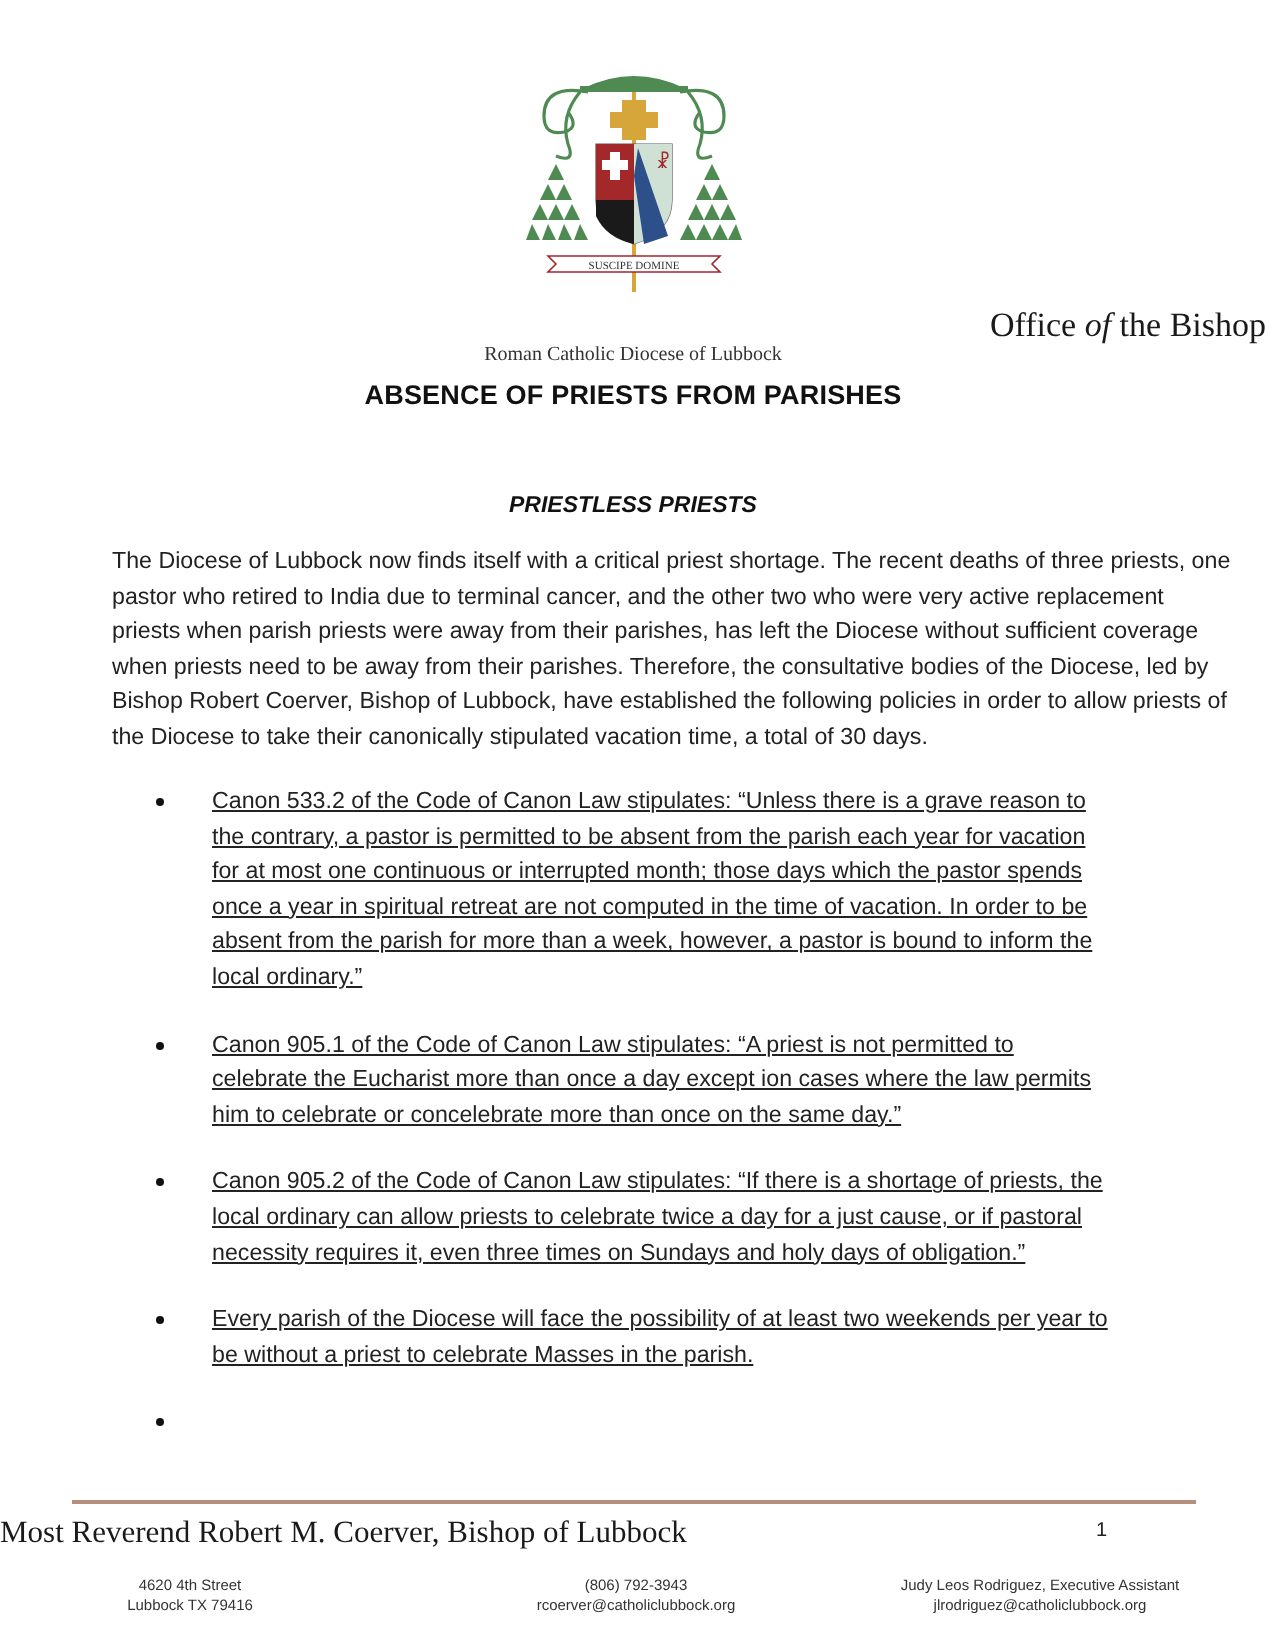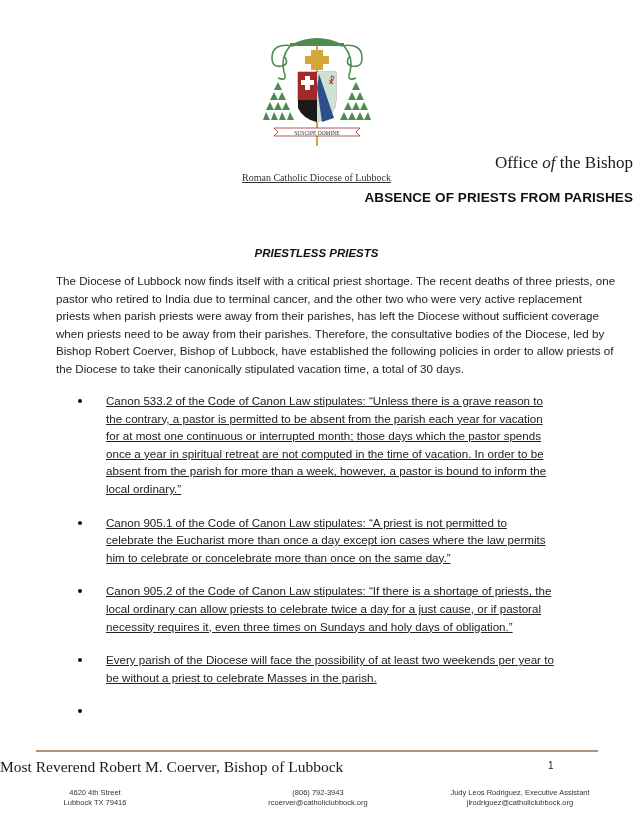--- a/index.html
+++ b/index.html
@@ -5,22 +5,22 @@
     html, body { margin: 0; padding: 0; background: #ffffff; }
     body { width: 633px; height: 824px; position: relative; overflow: hidden; color: #1a1a1a; }
     .page { position: absolute; left: 0; top: 0; width: 633px; height: 824px; background: #fff; }
 
     .crest { position: absolute; left: 262px; top: 28px; width: 110px; height: 120px; }
 
     .office-title { position: absolute; left: 0; width: 633px; top: 154px; text-align: right;
       font-family: "Liberation Serif", "DejaVu Serif", serif; font-size: 17px; color: #1a1a1a; line-height: 18px; }
     .office-title .of { font-style: italic; }
     .office-sub { position: absolute; left: 0; width: 633px; top: 172px; text-align: center;
-      font-family: "Liberation Serif", serif; font-size: 10px; color: #333; line-height: 12px; text-decoration: underline; }
-    .doc-title { position: absolute; left: 0; width: 633px; top: 190px; text-align: right;
+      font-family: "Liberation Serif", serif; font-size: 10px; color: #333; line-height: 12px; }
+    .doc-title { position: absolute; left: 0; width: 633px; top: 190px; text-align: center;
       font-family: "Liberation Sans", sans-serif; font-weight: bold; font-size: 13.5px; color: #111; letter-spacing: 0.1px; }
 
     .section-title { position: absolute; left: 0; width: 633px; top: 247px; text-align: center;
       font-family: "Liberation Sans", sans-serif; font-weight: bold; font-style: italic; font-size: 11.5px; color: #111; }
 
     .intro { position: absolute; left: 56px; top: 272px; width: 560px;
       font-family: "Liberation Sans", sans-serif; font-size: 11.6px; line-height: 17.6px; color: #222; margin: 0; }
 
     .bullets { position: absolute; left: 50px; top: 376px; width: 520px; margin: 0; padding: 0; list-style: none;
       font-family: "Liberation Sans", sans-serif; font-size: 11.6px; line-height: 17.6px; color: #222; }

